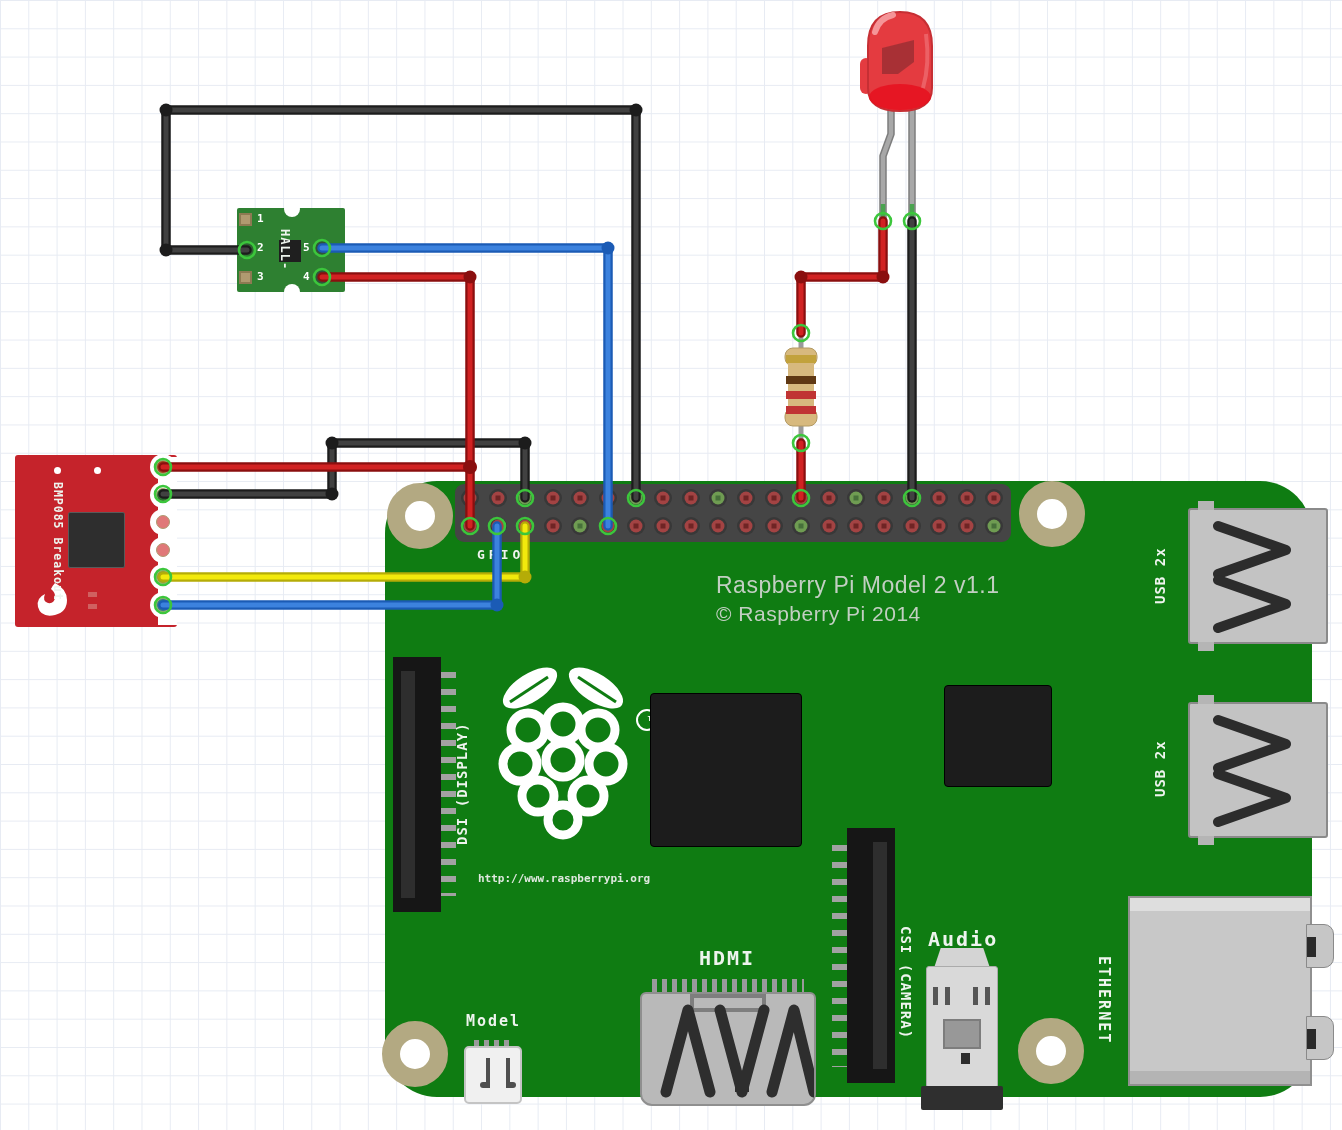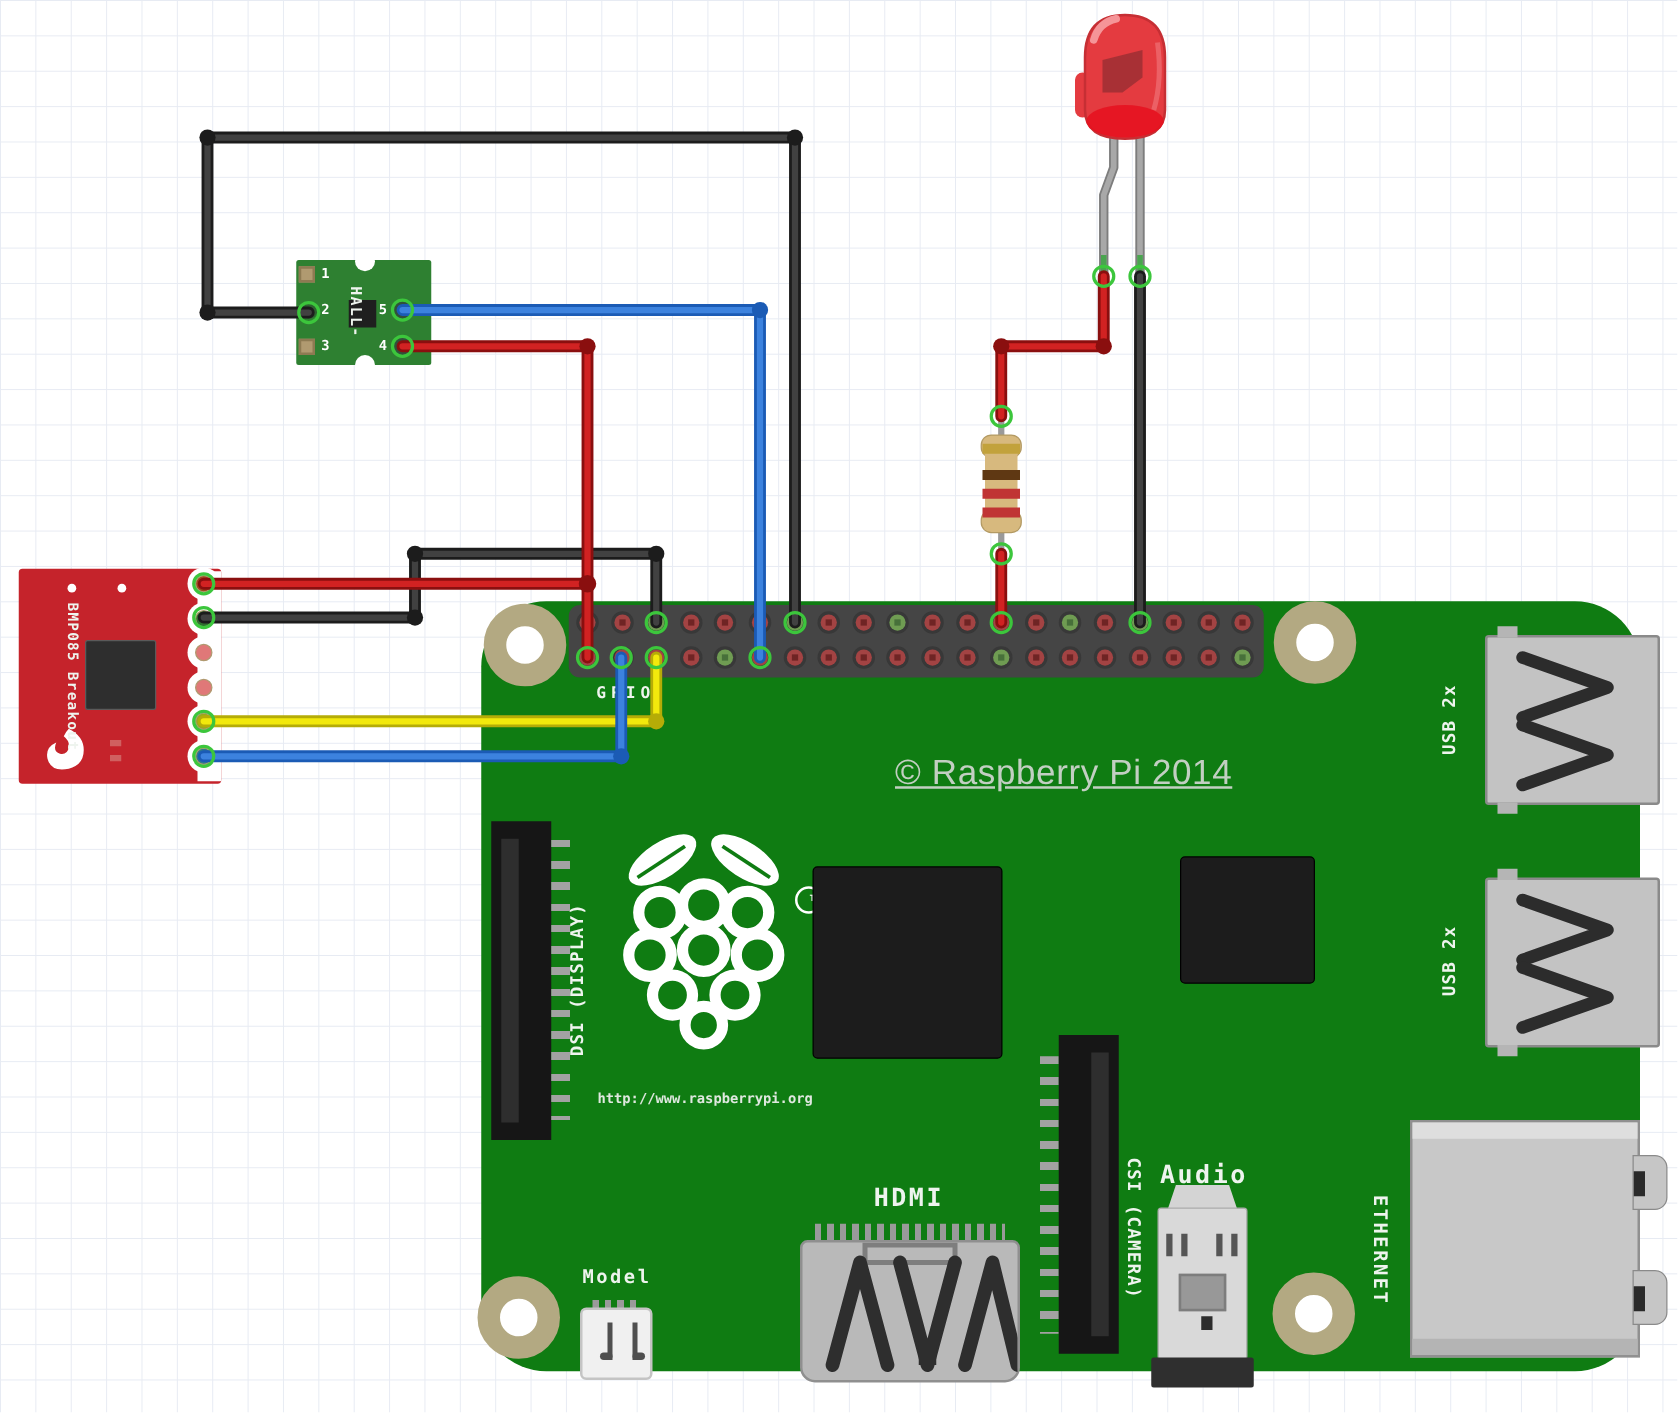--- a/index.html
+++ b/index.html
@@ -14,21 +14,21 @@
   .silk{color:#eef4ee;font-family:"DejaVu Sans Mono",monospace;font-weight:bold;}
   .vdown{writing-mode:vertical-rl;display:flex;align-items:center;justify-content:center;}
   .vup{writing-mode:vertical-rl;transform:rotate(180deg);display:flex;align-items:center;justify-content:center;}
   #pi-board{left:385px;top:481px;width:927px;height:616px;background:#0f7c12;border-radius:52px;}
   .hole{width:30px;height:30px;border:18px solid #b3a982;border-radius:50%;background:#fff;}
   #gpio-strip{left:455px;top:484px;width:556px;height:58px;background:#454545;border-radius:9px;}
   .chip{background:#1c1c1c;border:1px solid #000;border-radius:4px;}
   .stripes{background:repeating-linear-gradient(to bottom,#a2a2a2 0 6px, rgba(0,0,0,0) 6px 17px);}
   .teeth{background:repeating-linear-gradient(to right,#9a9a9a 0 5px, rgba(0,0,0,0) 5px 10px);}
   #title1{left:716px;top:572px;font-family:"Liberation Sans",sans-serif;font-size:23px;color:#c2cfc2;letter-spacing:.5px;}
-  #title2{left:716px;top:602px;font-family:"Liberation Sans",sans-serif;font-size:28px;color:#c2cfc2;letter-spacing:.5px;text-decoration:underline;}
+  #title2{left:716px;top:602px;font-family:"Liberation Sans",sans-serif;font-size:21px;color:#c2cfc2;letter-spacing:.5px;}
   #pi-url{left:478px;top:872px;width:170px;text-align:center;font-size:11px;color:#dfe8df;font-weight:bold;}
   #gpio-label{left:477px;top:547px;font-size:13px;letter-spacing:4px;}
   #hdmi-label{left:699px;top:946px;font-size:20px;letter-spacing:2px;}
   #power-label{left:466px;top:1012px;font-size:15px;letter-spacing:2px;}
   #audio-label{left:928px;top:927px;font-size:20px;letter-spacing:2px;}
   #eth-label{left:1094px;top:925px;height:150px;width:20px;font-size:15px;letter-spacing:2px;}
   #usb-label-1{left:1150px;top:510px;height:132px;width:20px;font-size:14px;letter-spacing:1px;}
   #usb-label-2{left:1150px;top:703px;height:132px;width:20px;font-size:14px;letter-spacing:1px;}
   #dsi-label{left:452px;top:670px;height:228px;width:20px;font-size:14px;letter-spacing:1px;}
   #csi-label{left:896px;top:880px;height:205px;width:20px;font-size:14px;letter-spacing:1px;}
@@ -66,20 +66,21 @@
             <circle cx="128" cy="106" r="17"></circle>
           <circle cx="60" cy="138" r="16"></circle>
             <circle cx="110" cy="138" r="16"></circle>
           <circle cx="85" cy="162" r="15"></circle>
         </g>
       </g>
     </svg>
     <div class="abs" style="left:222px;top:228px;width:22px;height:22px;border:2.5px solid #fff;border-radius:50%;box-sizing:border-box;text-align:right;font-size:7px;line-height:17px;color:#fff;font-weight:bold;margin-left:29px;">TM</div>
   </div>
 
+  <div class="abs silk" id="title1" style="font-weight:normal;">Raspberry Pi Model 2 v1.1</div>
   <div class="abs silk" id="title2" style="font-weight:normal;">© Raspberry Pi 2014</div>
   <div class="abs silk" id="pi-url">http://www.raspberrypi.org</div>
   <div class="abs silk" id="gpio-label">GPIO</div>
   <div class="abs silk" id="hdmi-label">HDMI</div>
   <div class="abs silk" id="power-label">Model</div>
   <div class="abs silk" id="audio-label">Audio</div>
   <div class="abs silk vdown" id="eth-label">ETHERNET</div>
   <div class="abs silk vup" id="usb-label-1">USB 2x</div>
   <div class="abs silk vup" id="usb-label-2">USB 2x</div>
   <div class="abs silk vup" id="dsi-label">DSI (DISPLAY)</div>

